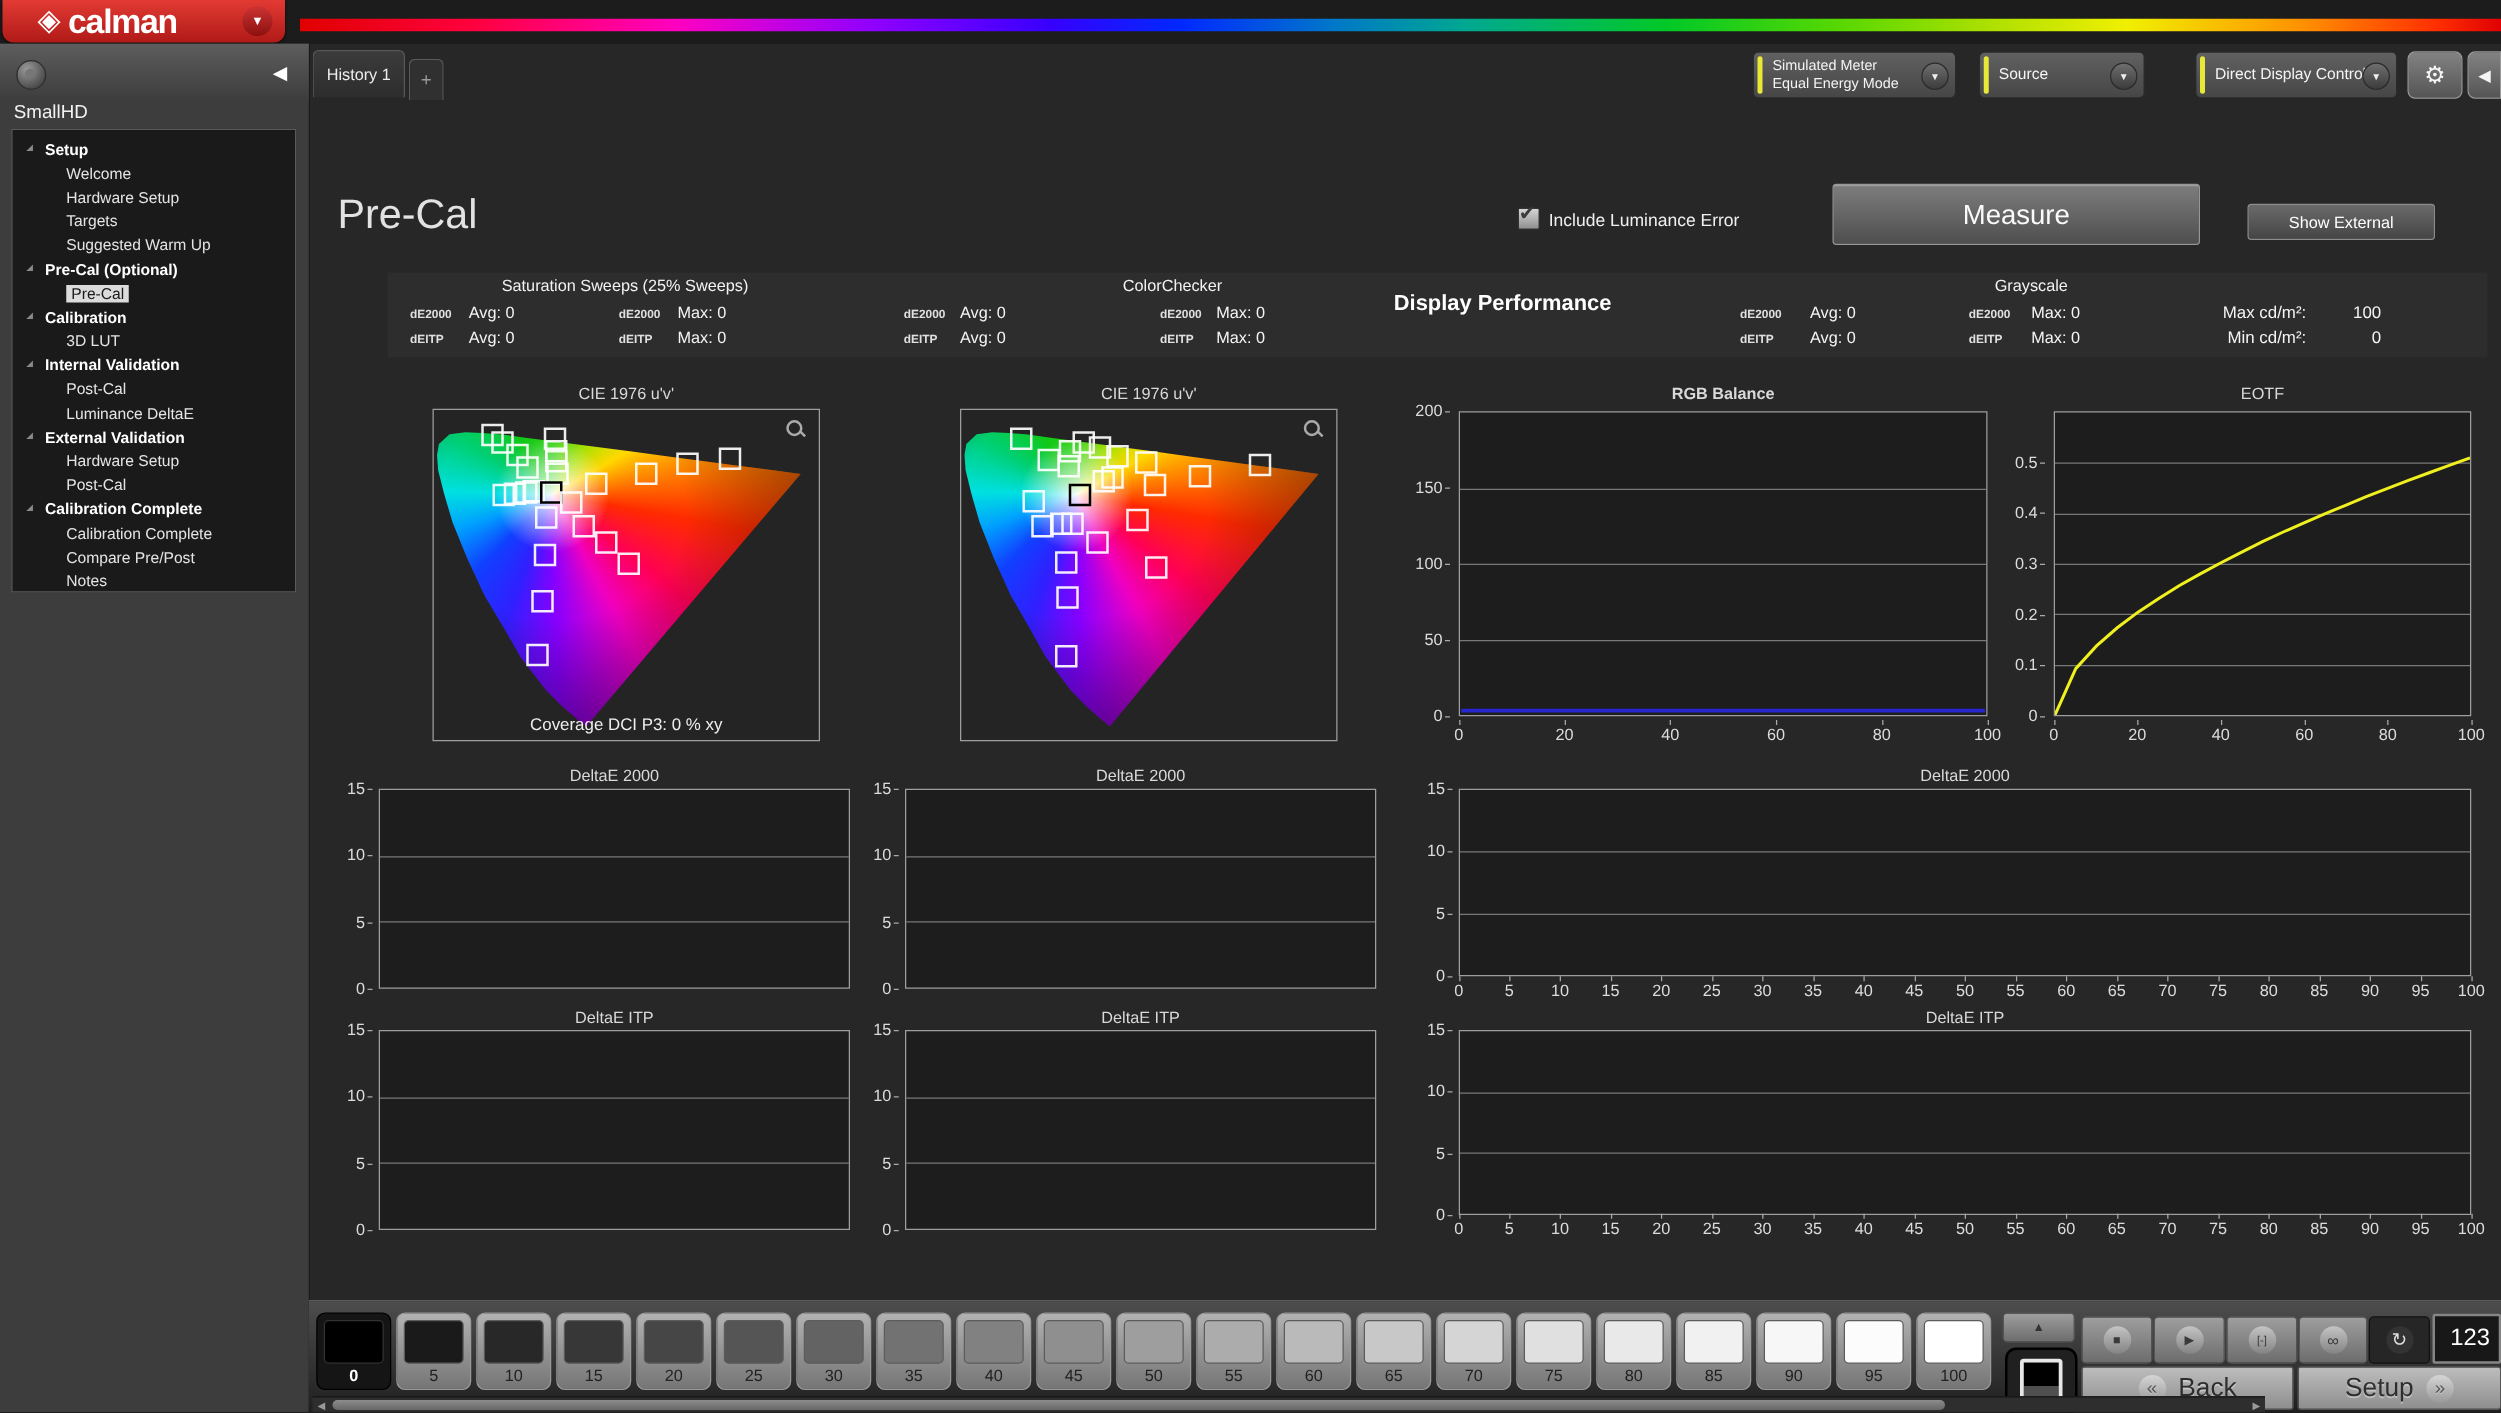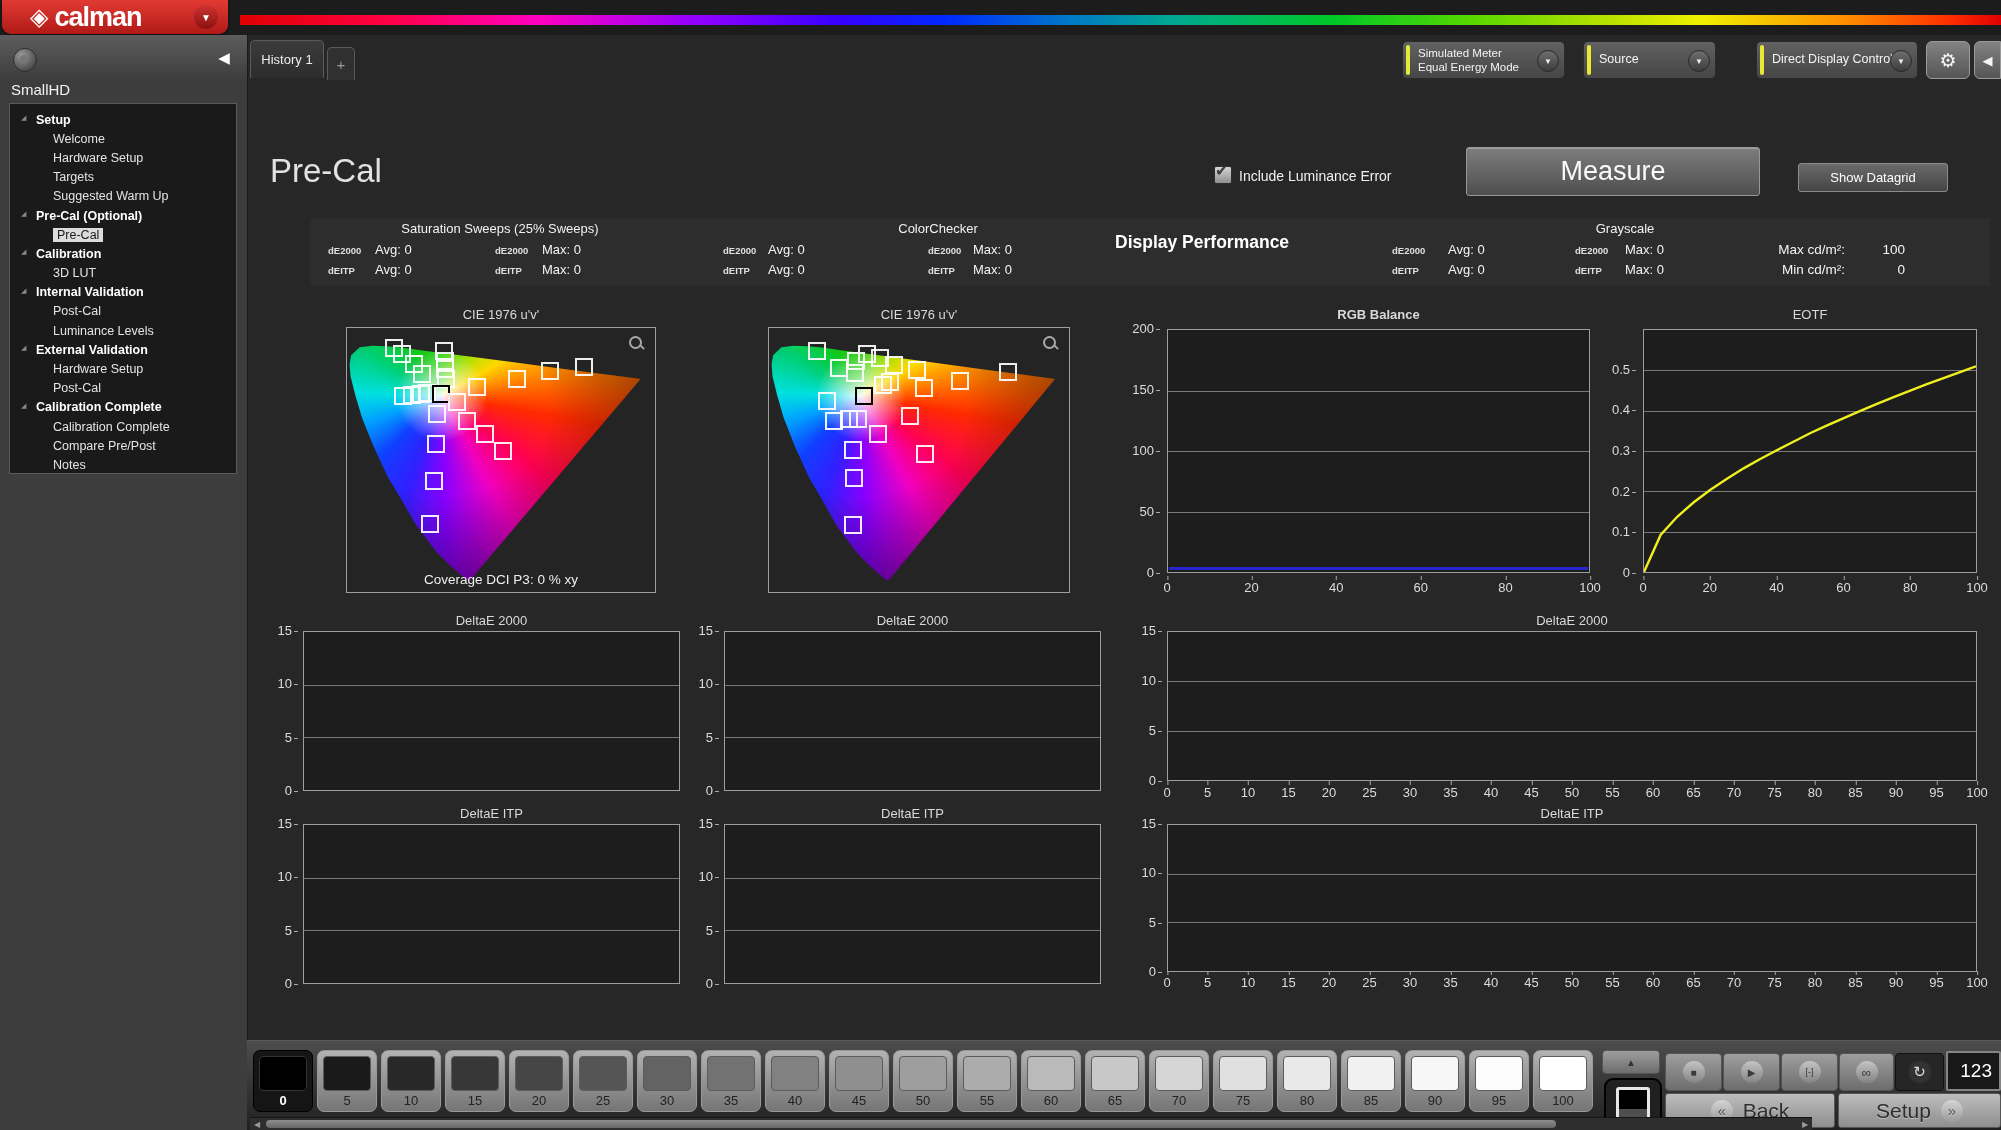--- a/index.html
+++ b/index.html
@@ -46,21 +46,21 @@
       display:flex;align-items:center;justify-content:center;box-sizing:border-box;}
   .sqbtn{position:absolute;box-sizing:border-box;border-radius:6px;background:linear-gradient(#828282,#555);
       border:1px solid #9a9a9a;color:#f5f5f5;display:flex;align-items:center;justify-content:center;cursor:pointer;}
   
   .page-title{position:absolute;left:270px;top:152px;font-size:33px;color:#e2e2e2;}
   .chk{position:absolute;left:1214px;top:166px;width:16px;height:16px;border-radius:2px;
        background:linear-gradient(#d6d6d6,#8f8f8f);border:1px solid #2e2e2e;cursor:pointer;}
   .chk .mark{position:absolute;left:0px;top:-6px;font-size:16px;color:#3c3c3c;}
   .chk-label{position:absolute;left:1239px;top:168px;font-size:14px;color:#f0f0f0;}
   .btn-measure{position:absolute;left:1466px;top:147px;width:292px;height:47px;border-radius:3px;
-       background:linear-gradient(#7d7d7d,#4e4e4e);border:1px solid #979797;color:#fafafa;font-size:27px;
+       background:linear-gradient(#7d7d7d,#4e4e4e);border:1px solid #979797;color:#fafafa;font-size:22px;
        display:flex;align-items:center;justify-content:center;cursor:pointer;box-shadow:inset 0 1px 0 rgba(255,255,255,.25);}
   .btn-datagrid{position:absolute;left:1798px;top:163px;width:148px;height:27px;border-radius:3px;
        background:linear-gradient(#6a6a6a,#454545);border:1px solid #8c8c8c;color:#fff;font-size:13px;
        display:flex;align-items:center;justify-content:center;cursor:pointer;}
   
   .stats-band{position:absolute;left:310px;top:218px;width:1680px;height:68px;background:#2d2d2d;}
   .stitle{position:absolute;top:3px;font-size:13px;color:#f2f2f2;text-align:center;}
   .dperf{position:absolute;left:805px;top:14px;width:240px;font-size:17.5px;font-weight:bold;color:#fff;}
   .srows{position:absolute;top:24px;}
   .srow{display:grid;align-items:baseline;height:20px;}
@@ -186,21 +186,21 @@
           <span class="tb">3D LUT</span>
         </div>
         <div class="ti hd">
           <span class="tx">◢</span>
           <span class="tb">Internal Validation</span>
         </div>
         <div class="ti">
           <span class="tb">Post-Cal</span>
         </div>
         <div class="ti">
-          <span class="tb">Luminance Levels</span>
+          <span class="tb">Luminance DeltaE</span>
         </div>
         <div class="ti hd">
           <span class="tx">◢</span>
           <span class="tb">External Validation</span>
         </div>
         <div class="ti">
           <span class="tb">Hardware Setup</span>
         </div>
         <div class="ti">
           <span class="tb">Post-Cal</span>
@@ -255,21 +255,21 @@
 
   <div class="page-title">Pre-Cal</div>
   <div class="chk">
     <span class="mark">✔</span>
   </div>
   <div class="chk-label">Include Luminance Error</div>
   <div class="btn-measure">
     <span>Measure</span>
   </div>
   <div class="btn-datagrid">
-    <span>Show Datagrid</span>
+    <span>Show External</span>
   </div>
 
   <div class="stats-band">
     <div class="stitle" style="left:10px;width:360px;">Saturation Sweeps (25% Sweeps)</div>
     <div class="stitle" style="left:478px;width:300px;">ColorChecker</div>
     <div class="dperf">Display Performance</div>
     <div class="stitle" style="left:1225px;width:180px;">Grayscale</div>
     <div class="srows g-sat" style="left:18px;">
         <div class="srow">
           <span class="sk">dE2000</span>

